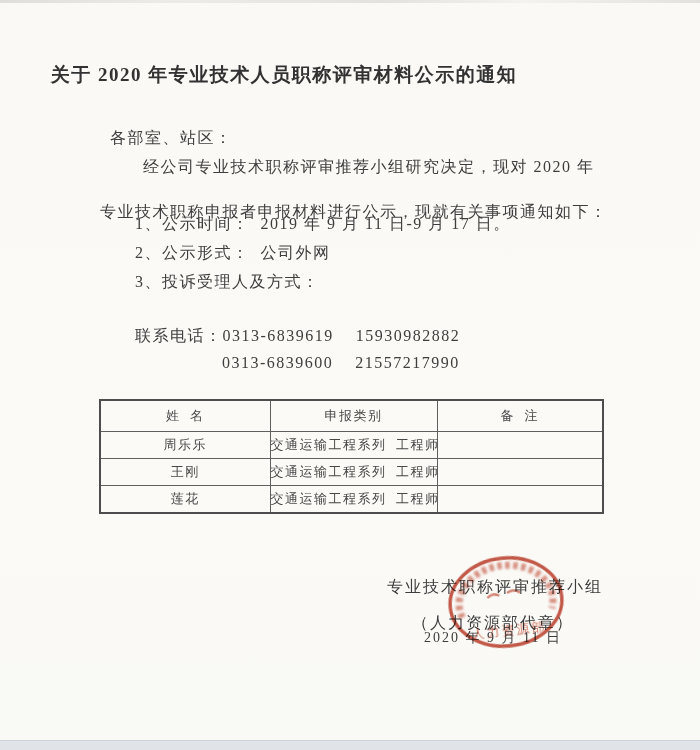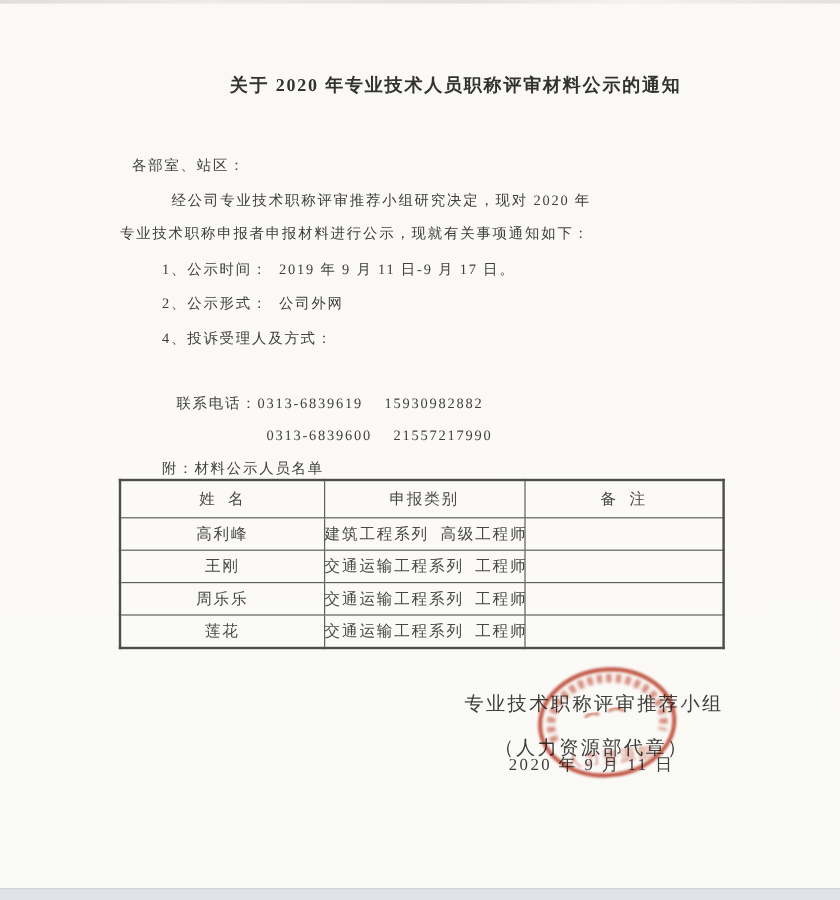--- a/index.html
+++ b/index.html
@@ -18,25 +18,25 @@
     position:absolute;top:0;left:0;width:700px;height:3px;
     background:linear-gradient(to right,#d8d7d3 0%,#e9e8e4 25%,#dddcd8 55%,#f2f1ed 75%,#dcdbd7 100%);
     opacity:.8;
   }
   .scan-bottom{
     position:absolute;bottom:0;left:0;width:700px;height:9px;
     background:#e0e4e8;border-top:1px solid #cdd3d8;
   }
   .doc-title{
     position:absolute;top:62px;left:0;width:568px;
-    text-align:right;font-size:15px;font-weight:bold;
+    text-align:center;font-size:19px;font-weight:bold;
     letter-spacing:1.5px;color:#323232;white-space:pre;
   }
   .line{
-    position:absolute;font-size:12px;color:#3e3e3e;
+    position:absolute;font-size:16px;color:#3e3e3e;
     letter-spacing:1.5px;white-space:pre;line-height:20px;
   }
   .tbl{
     position:absolute;left:99px;top:399px;width:503px;
     border-collapse:collapse;table-layout:fixed;
   }
   .tbl th,.tbl td{
     border:1px solid #5f5f5f;
     font-size:13px;color:#474747;letter-spacing:1.5px;
     text-align:center;vertical-align:middle;white-space:pre;
@@ -60,59 +60,53 @@
 <div class="page">
 
   <div class="scan-top"></div>
 
   <div class="doc-title">关于 2020 年专业技术人员职称评审材料公示的通知</div>
 
   <div class="line" style="left:110px;top:128px;">各部室、站区：</div>
 
   <div class="line" style="left:143px;top:157px;">经公司专业技术职称评审推荐小组研究决定，现对 2020 年</div>
 
-  <div class="line" style="left:100px;top:184px;">专业技术职称申报者申报材料进行公示，现就有关事项通知如下：</div>
+  <div class="line" style="left:100px;top:202px;">专业技术职称申报者申报材料进行公示，现就有关事项通知如下：</div>
 
   <div class="line" style="left:135px;top:214px;">1、公示时间：  2019 年 9 月 11 日-9 月 17 日。</div>
 
   <div class="line" style="left:135px;top:243px;">2、公示形式：  公司外网</div>
 
-  <div class="line" style="left:135px;top:272px;">4、投诉受理人及方式：</div>
+  <div class="line" style="left:135px;top:272px;">3、投诉受理人及方式：</div>
 
 
-  <div class="line" style="left:147px;top:326px;">联系电话：0313-6839619    15930982882</div>
+  <div class="line" style="left:135px;top:326px;">联系电话：0313-6839619    15930982882</div>
 
   <div class="line" style="left:222px;top:353px;">0313-6839600    21557217990</div>
 
-  <div class="line" style="left:135px;top:380px;">附：材料公示人员名单</div>
 
   <table class="tbl">
     <colgroup>
         <col style="width:170px">
         <col style="width:167px">
         <col style="width:166px">
       </colgroup>
     <tbody>
         <tr>
       <th>姓  名</th>
       <th>申报类别</th>
       <th>备  注</th>
     </tr>
     <tr>
-      <td>高利峰</td>
-      <td>建筑工程系列  高级工程师</td>
+      <td>周乐乐</td>
+      <td>交通运输工程系列  工程师</td>
       <td></td>
     </tr>
     <tr>
       <td>王刚</td>
-      <td>交通运输工程系列  工程师</td>
-      <td></td>
-    </tr>
-    <tr>
-      <td>周乐乐</td>
       <td>交通运输工程系列  工程师</td>
       <td></td>
     </tr>
     <tr>
       <td>莲花</td>
       <td>交通运输工程系列  工程师</td>
       <td></td>
     </tr>
   </tbody>
     </table>

